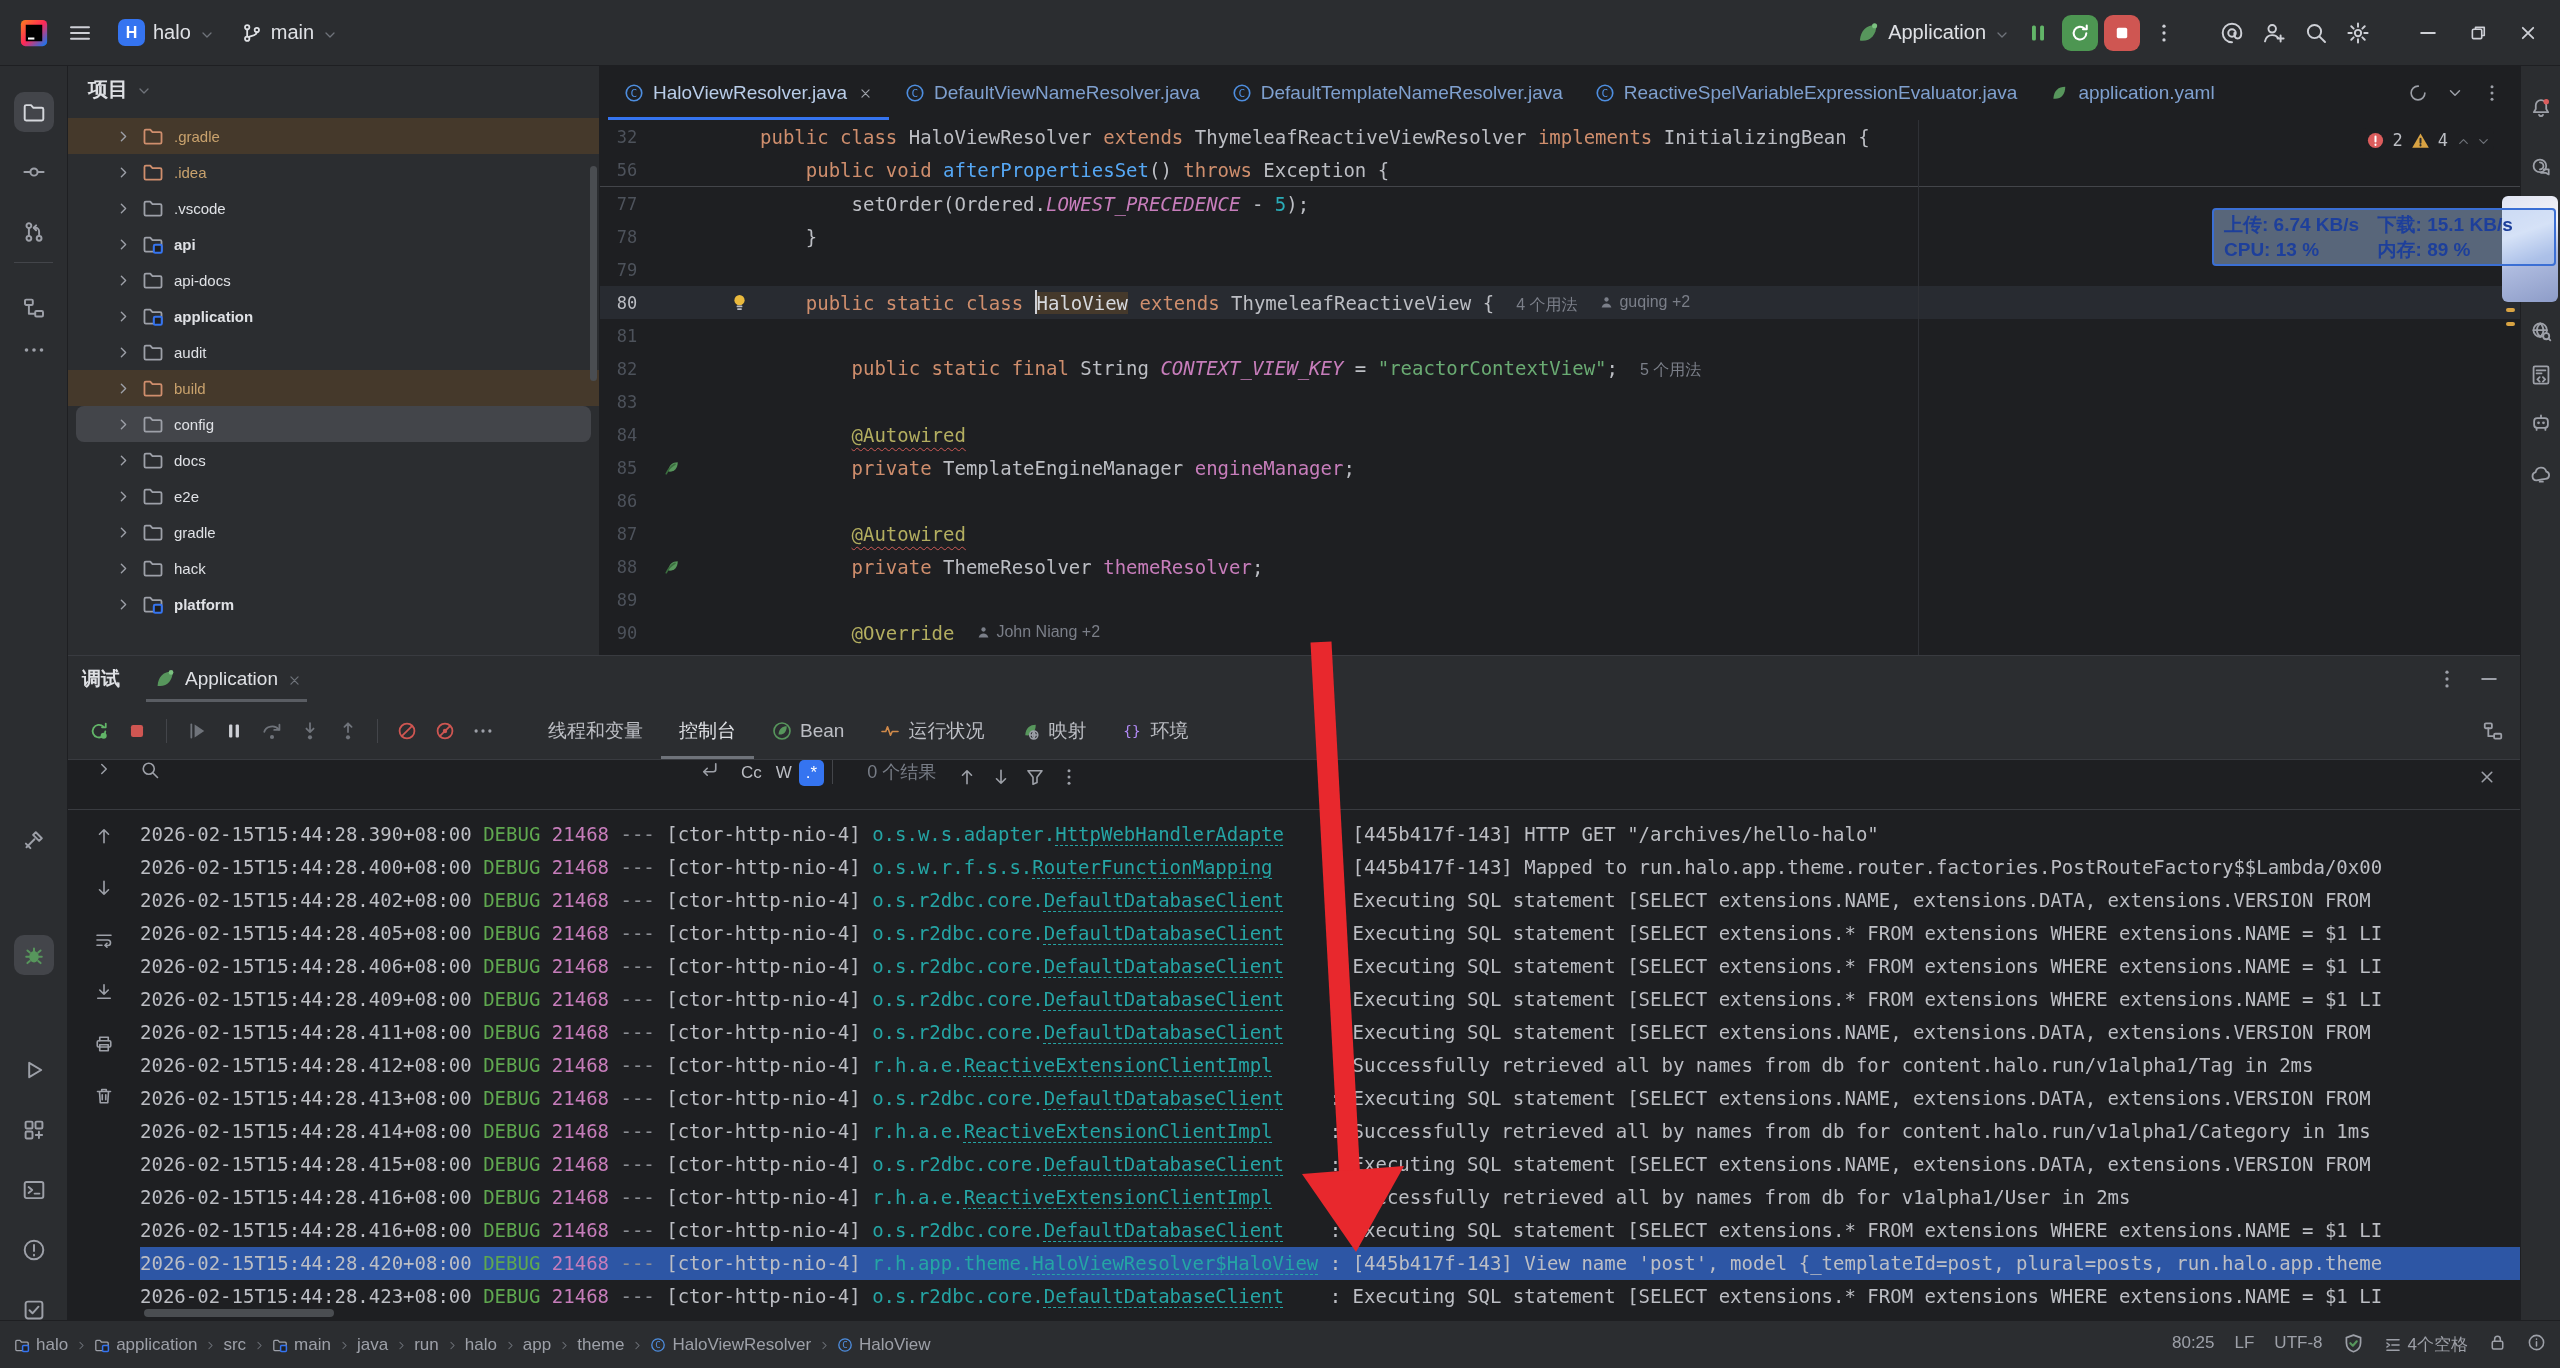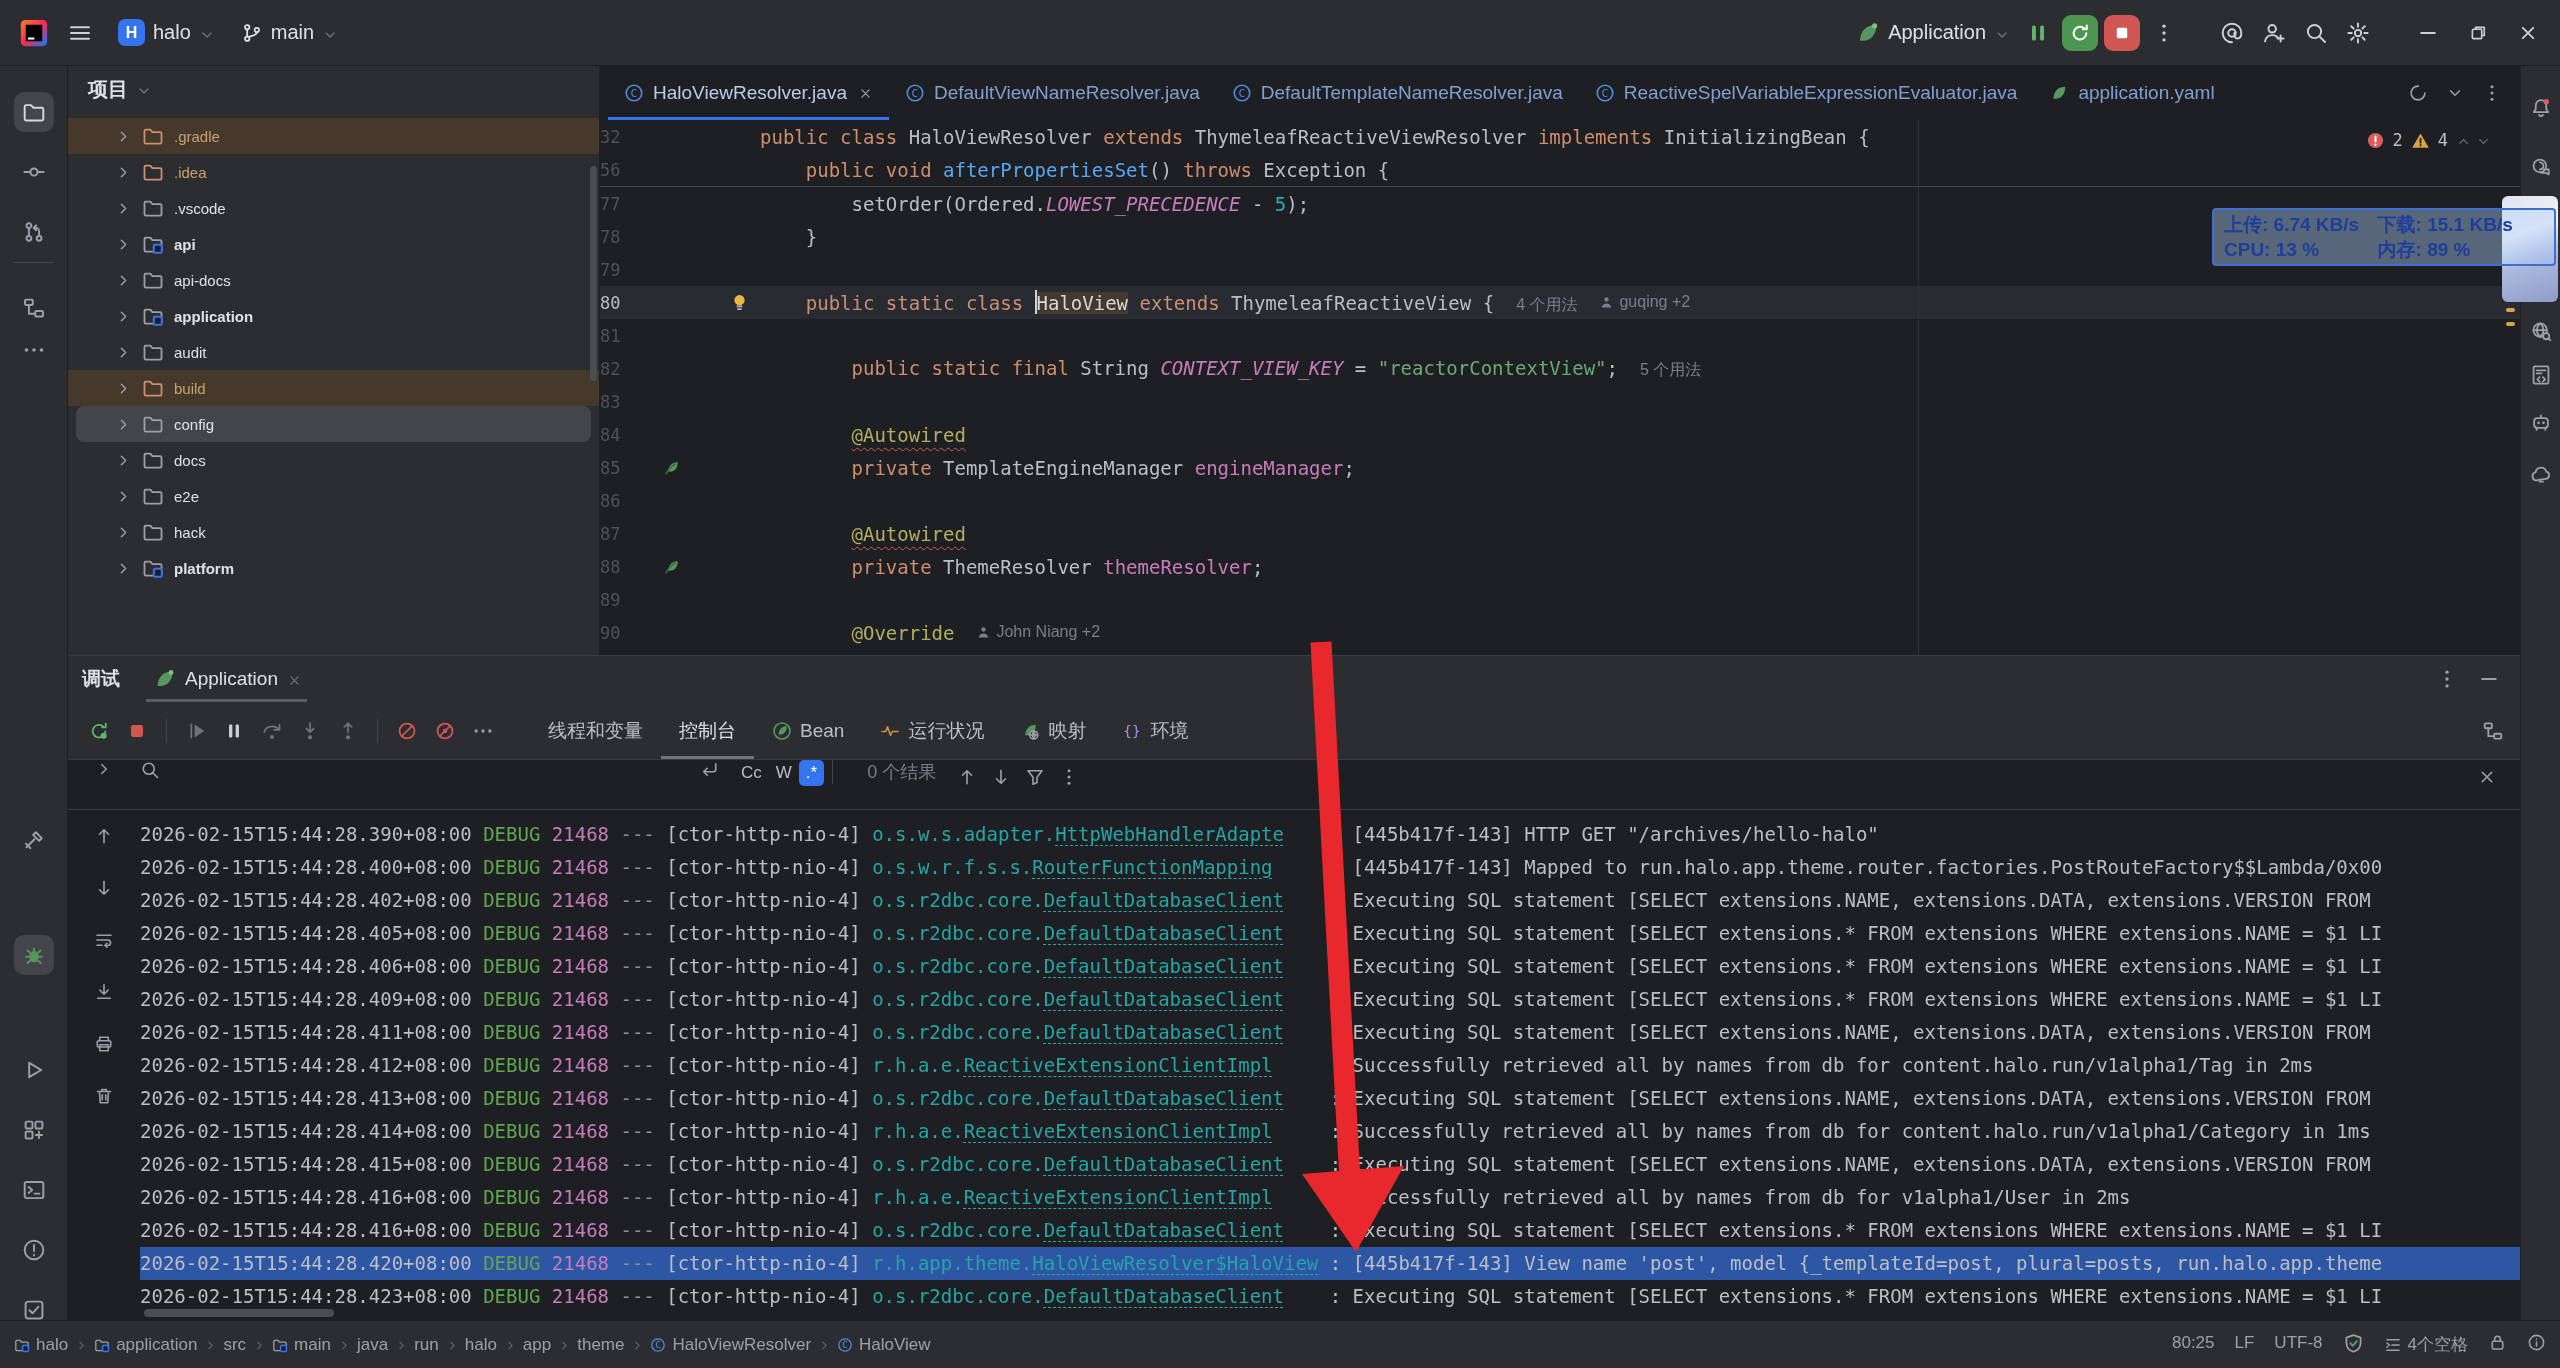--- a/index.html
+++ b/index.html
@@ -48,21 +48,21 @@
   
   .editor-col{flex:1;display:flex;flex-direction:column;min-width:0;background:#1e1f22}
   .tab-bar{height:54px;display:flex;align-items:stretch;padding-left:8px;font-size:19px;position:relative}
   .etab{display:flex;align-items:center;gap:9px;padding:0 16px;color:#7fa0cf;position:relative;white-space:nowrap}
   .etab.active{color:#b9cde9;box-shadow:inset 0 -3px 0 #3574f0}
   .etab .tclose{color:#9da0a8;margin-left:2px}
   .tab-extra{margin-left:auto;display:flex;align-items:center;gap:18px;padding-right:18px;color:#9da0a8}
   .editor{flex:1;position:relative;overflow:hidden;font-family:"DejaVu Sans Mono","Liberation Mono",monospace;font-size:19px}
   .crow{height:33px;display:flex;align-items:center;white-space:pre}
   .crow.cur{background:#282b31}
-  .gnum{width:54px;text-align:left;color:#4d525b;font-size:17px;flex:none}
+  .gnum{width:54px;text-align:center;color:#4d525b;font-size:17px;flex:none}
   .gnum.curnum{color:#bcbec4}
   .gicon{width:36px;display:flex;justify-content:center;align-items:center;flex:none}
   .gpad{width:70px;display:flex;justify-content:flex-end;align-items:center;padding-right:10px;flex:none}
   .ccode{white-space:pre}
   #sticky{border-bottom:1px solid #43454a;background:#1e1f22}
   .tk-k{color:#cf8e6d}.tk-d{color:#bcbec4}.tk-m{color:#56a8f5}
   .tk-c{color:#c77dbb;font-style:italic}.tk-n{color:#2aacb8}.tk-s{color:#6aab73}
   .tk-a{color:#b3ae60}
   .tk-aw{color:#b3ae60;text-decoration-line:underline;text-decoration-style:wavy;text-decoration-color:#cf5b56;text-decoration-thickness:1px;text-underline-offset:5px}
   .tk-f{color:#c77dbb}
@@ -500,20 +500,33 @@
               <span class="chev">
                 <svg class="ic " width="17" height="17" viewBox="0 0 16 16">
                   <path d="M6 4l4 4-4 4"></path>
                 </svg>
               </span>
               <span class="ficon">
                 <svg class="ic " width="22" height="22" viewBox="0 0 16 16">
                   <path d="M1.8 4.4c0-.6.4-1 1-1h3.2l1.6 1.8h5.6c.6 0 1 .4 1 1v6.4c0 .6-.4 1-1 1H2.8c-.6 0-1-.4-1-1z"></path>
                 </svg>
               </span>
+              <span class="tlabel">gradle</span>
+            </div>
+            <div class="trow">
+              <span class="chev">
+                <svg class="ic " width="17" height="17" viewBox="0 0 16 16">
+                  <path d="M6 4l4 4-4 4"></path>
+                </svg>
+              </span>
+              <span class="ficon">
+                <svg class="ic " width="22" height="22" viewBox="0 0 16 16">
+                  <path d="M1.8 4.4c0-.6.4-1 1-1h3.2l1.6 1.8h5.6c.6 0 1 .4 1 1v6.4c0 .6-.4 1-1 1H2.8c-.6 0-1-.4-1-1z"></path>
+                </svg>
+              </span>
               <span class="tlabel">hack</span>
             </div>
             <div class="trow">
               <span class="chev">
                 <svg class="ic " width="17" height="17" viewBox="0 0 16 16">
                   <path d="M6 4l4 4-4 4"></path>
                 </svg>
               </span>
               <span class="ficon">
                 <svg class="ic " width="22" height="22" viewBox="0 0 16 16">

